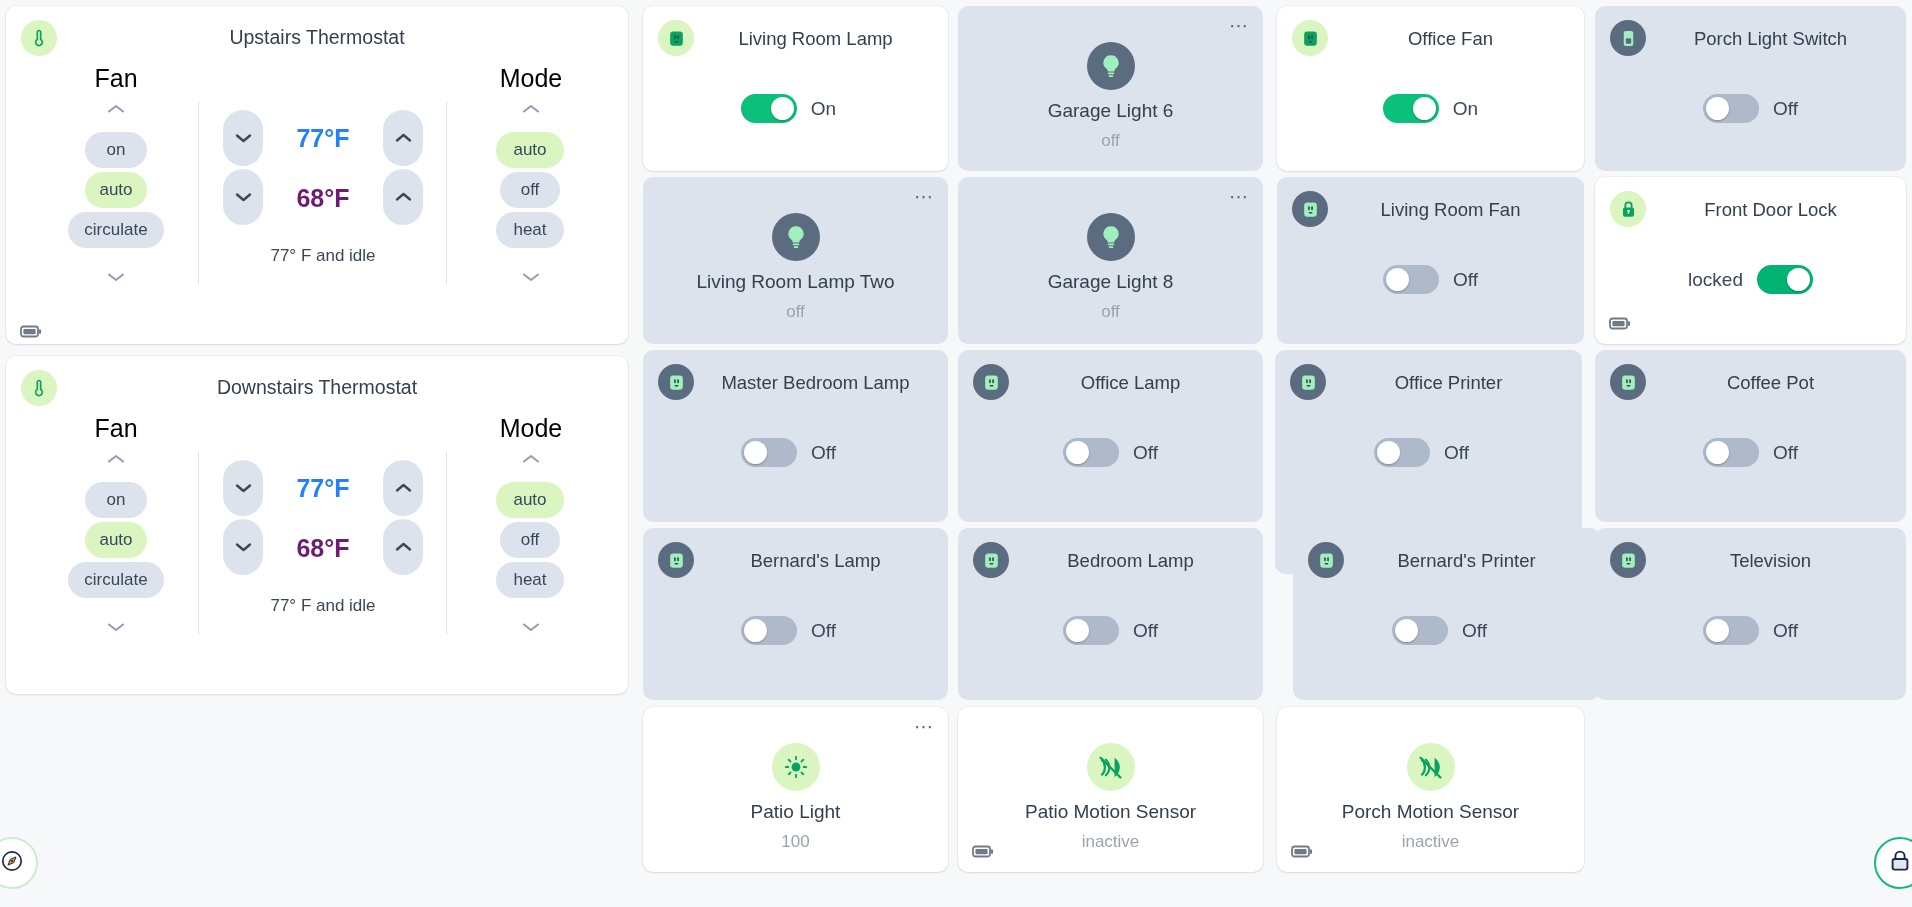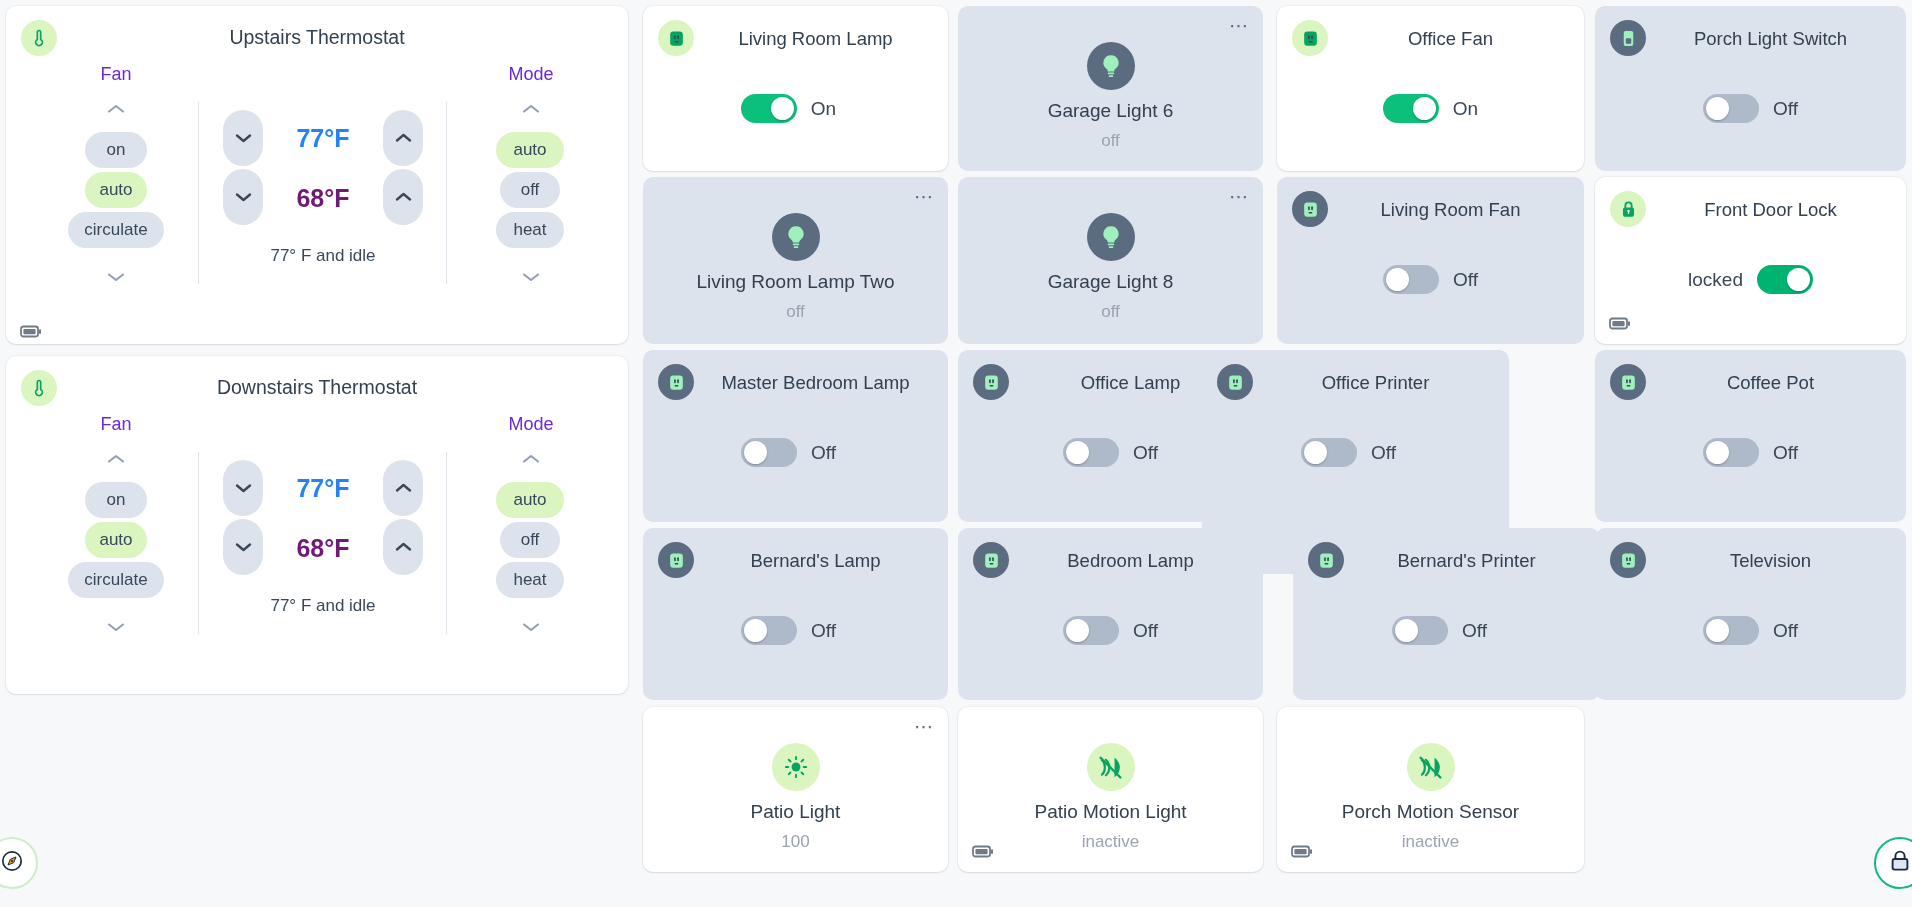--- a/index.html
+++ b/index.html
@@ -30,21 +30,21 @@
   .chip-ico {
     position:absolute; left:15px; top:14px;
     width:36px; height:36px; border-radius:50%;
     display:flex; align-items:center; justify-content:center;
   }
   .chip-ico.on  { background:#daf5c0; }
   .chip-ico.offdark { background:#5b6b80; }
   .chip-ico.onlight { background:#daf5c0; }
 
   .thermo .colhdr {
-    position:absolute; font-size:18px; color:#6d28d9; text-align:center; width:120px;
+    position:absolute; font-size:25px; color:#000000; text-align:center; width:120px;
   }
   .thermo .chevbtn {
     position:absolute; width:34px; height:22px;
     display:flex; align-items:center; justify-content:center;
     cursor:pointer;
   }
   .thermo .pill {
     position:absolute; height:36px; border-radius:18px;
     display:flex; align-items:center; justify-content:center;
     font-size:17px; color:#39475a; background:#dde3ec; cursor:pointer;
@@ -415,21 +415,21 @@
           </svg>
         </span>
         <div class="tile-name">Office Lamp</div>
         <div class="tile-ctl" style="margin-left:0px;">
           <span class="switch off">
             <span class="knob"></span>
           </span>
           <span class="sw-label">Off</span>
         </div>
       </div>
-      <div class="card off" style="left: 1202px; top: 350px; width: 307px; height: 224px;">
+      <div class="card off" style="left: 1275px; top: 350px; width: 307px; height: 224px;">
         <span class="chip-ico offdark">
           <svg width="19" height="19" viewBox="0 0 24 24">
             <rect x="4" y="3" width="16" height="18" rx="4" fill="#9ff0bd"></rect>
             <rect x="9" y="8" width="2.1" height="5" rx="1" fill="#3b4858"></rect>
             <rect x="12.9" y="8" width="2.1" height="5" rx="1" fill="#3b4858"></rect>
             <rect x="9.6" y="15.3" width="4.8" height="1.8" rx=".9" fill="#3b4858"></rect>
           </svg>
         </span>
         <div class="tile-name">Office Printer</div>
         <div class="tile-ctl" style="margin-left:-14px;">
@@ -541,21 +541,21 @@
         <span class="big-ico light">
           <svg width="27" height="27" viewBox="0 0 24 24">
             <g fill="none" stroke="#06a45e" stroke-width="1.9" stroke-linecap="round">
               <path d="M4.4 5.6c1.6 1.4 2.6 3.7 2.6 6.4s-1 5-2.6 6.4"></path>
               <path d="M7.9 5.1c1.9 1.6 3 4.1 3 6.9s-1.1 5.3-3 6.9"></path>
             </g>
             <path fill="#06a45e" d="M15.6 3.4c2.9 2.2 4.7 5.3 4.7 8.6s-1.8 6.4-4.7 8.6V3.4z"></path>
             <path d="M3.2 3.3 20.8 20.9" stroke="#06a45e" stroke-width="2.1" stroke-linecap="round"></path>
           </svg>
         </span>
-        <div class="pic-name">Patio Motion Light</div>
+        <div class="pic-name">Patio Motion Sensor</div>
         <div class="pic-state">inactive</div>
         <span class="batt" style="bottom:10px;"><svg width="22" height="13" viewBox="0 0 22 13">
             <rect x="1" y="1.5" width="17" height="10" rx="2.4" fill="none" stroke="#707b8a" stroke-width="1.8"></rect>
             <rect x="3.4" y="4" width="12.2" height="5.3" rx="1" fill="#707b8a"></rect>
             <rect x="19" y="4.3" width="2" height="4.6" rx="1" fill="#707b8a"></rect>
           </svg></span>
       </div>
       <div class="card" style="left: 1277px; top: 707px; width: 307px; height: 165px;">
         <span class="big-ico light">
           <svg width="27" height="27" viewBox="0 0 24 24">

